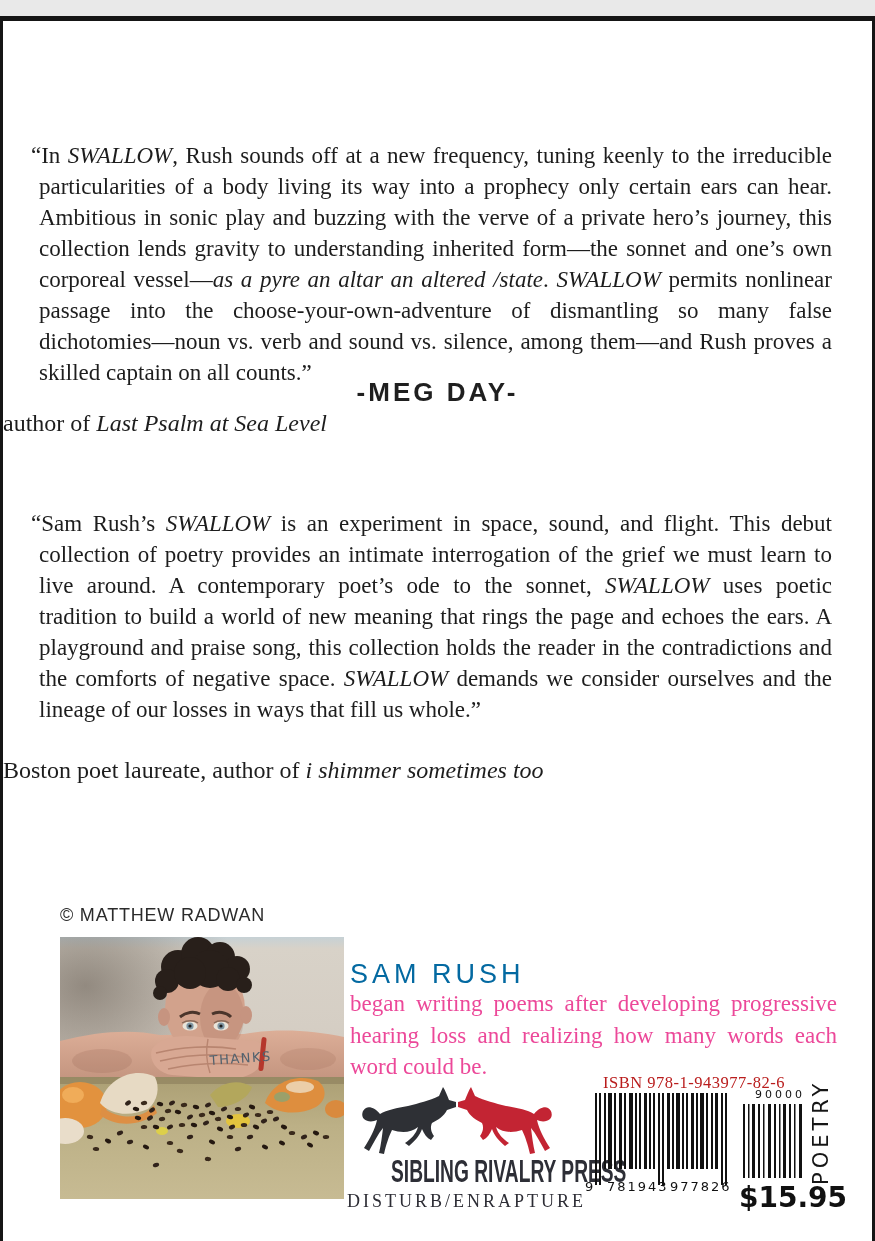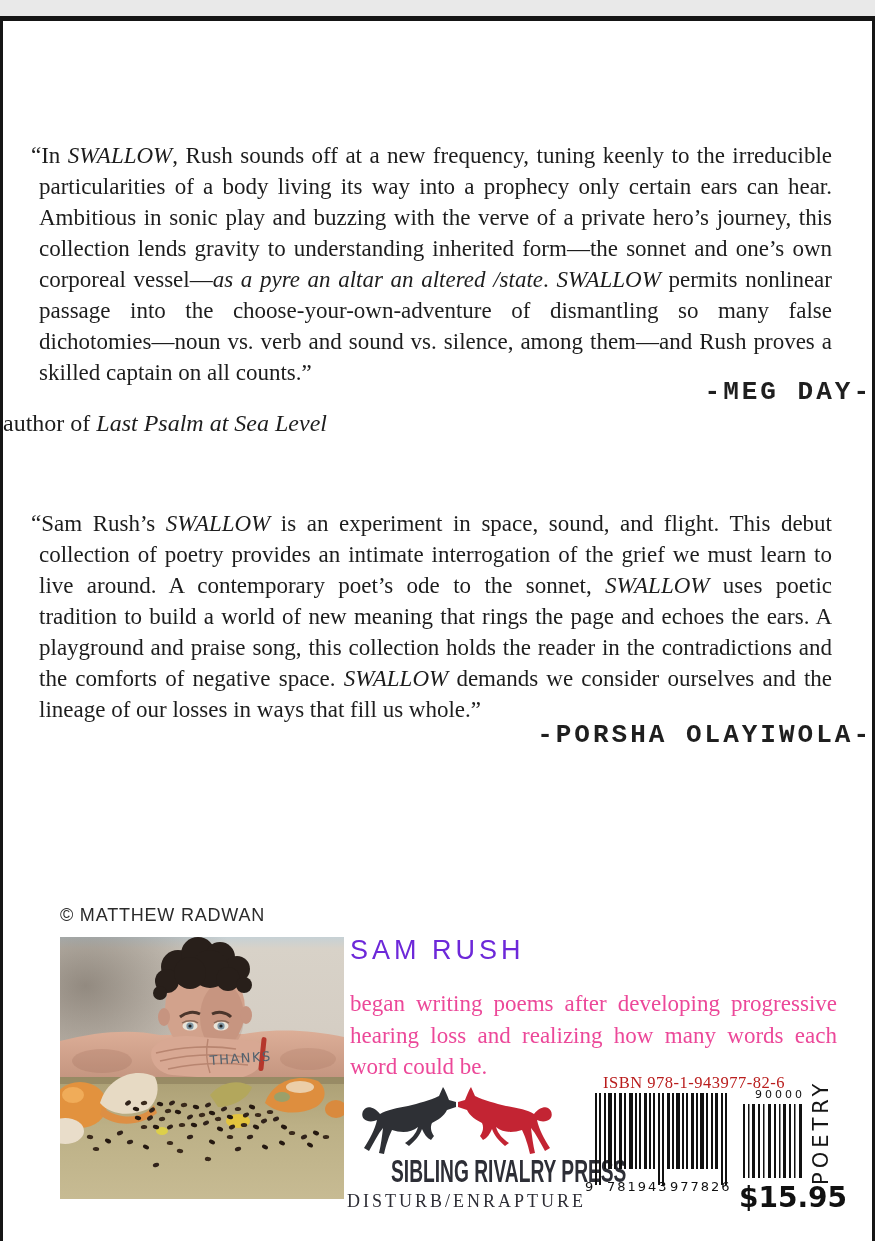--- a/index.html
+++ b/index.html
@@ -10,43 +10,43 @@
     font-family:"Liberation Serif",serif;color:#1c1c1c;overflow:hidden;
   }
   .quote{
     position:absolute;left:36px;right:40px;text-align:justify;
     font-size:23px;line-height:31px;text-indent:-8px;color:#1d1d1d;
   }
   .q1{top:96px;}
   .q2{top:464px;}
   .it{font-style:italic;}
   .attr{
-    position:absolute;left:0;right:0;text-align:right;
-    font-family:Liberation Mono, monospace;font-weight:600;
+    position:absolute;left:0;right:0;text-align:center;
+    font-family:Liberation Sans, sans-serif;font-weight:600;
     font-size:26px;letter-spacing:3px;color:#1f1f1f;
   }
   .attr1{top:356px;}
   .attr2{top:699px;}
   .attr-detail{
     position:absolute;left:0;right:0;text-align:left;
     font-size:24px;color:#1d1d1d;font-family:"Liberation Serif",serif;
   }
   .detail1{top:389px;}
   .detail2{top:736px;}
   .photo-credit{
     position:absolute;left:57px;top:884px;
     font-family:"Liberation Sans",sans-serif;font-size:18px;
     letter-spacing:.8px;color:#2b2b2b;
   }
   .photo{position:absolute;left:57px;top:916px;width:284px;height:262px;}
   .photo svg{display:block;width:100%;height:100%;}
   .bio-name{
-    position:absolute;left:347px;top:892px;
+    position:absolute;left:347px;top:916px;
     font-family:"Liberation Sans",sans-serif;font-weight:500;
-    font-size:27px;letter-spacing:4px;color:#6d28d9;
+    font-size:27px;letter-spacing:4px;color:#0369a1;
   }
   .bio-text{
     position:absolute;left:347px;top:944px;width:487px;
     text-align:justify;font-size:23px;line-height:31.5px;color:#ec4899;
   }
   .publisher{position:absolute;left:344px;top:1056px;width:220px;text-align:center;}
   .horses{width:198px;height:80px;margin:0 auto;display:block;}
   .pub-name{
     font-family:"Liberation Sans",sans-serif;font-weight:700;font-size:32px;
     color:#2d2e36;white-space:nowrap;transform:scaleX(.6);transform-origin:50% 50%;
@@ -84,21 +84,21 @@
 </head>
 <body>
 
 <div class="cover">
 
   <p class="quote q1"><span>“In </span><span class="it">SWALLOW</span><span>, Rush sounds off at a new frequency, tuning keenly to the irreducible particularities of a body living its way into a prophecy only certain ears can hear. Ambitious in sonic play and buzzing with the verve of a private hero’s journey, this collection lends gravity to understanding inherited form—the sonnet and one’s own corporeal vessel—</span><span class="it">as a pyre an altar an altered /state</span><span>. </span><span class="it">SWALLOW</span><span> permits nonlinear passage into the choose-your-own-adventure of dismantling so many false dichotomies—noun vs. verb and sound vs. silence, among them—and Rush proves a skilled captain on all counts.”</span></p>
   <div class="attr attr1">-MEG DAY-</div>
   <div class="attr-detail detail1"><span>author of </span><span class="it">Last Psalm at Sea Level</span></div>
 
   <p class="quote q2"><span>“Sam Rush’s </span><span class="it">SWALLOW</span><span> is an experiment in space, sound, and flight. This debut collection of poetry provides an intimate interrogation of the grief we must learn to live around. A contemporary poet’s ode to the sonnet, </span><span class="it">SWALLOW</span><span> uses poetic tradition to build a world of new meaning that rings the page and echoes the ears. A playground and praise song, this collection holds the reader in the contradictions and the comforts of negative space. </span><span class="it">SWALLOW</span><span> demands we consider ourselves and the lineage of our losses in ways that fill us whole.”</span></p>
-  <div class="attr attr2">-PORSHA OLAYIWOLA-</div>
+  <div class="attr-detail detail2"><span>Boston poet laureate, author of </span><span class="it">i shimmer sometimes too</span></div>
 
   <div class="photo-credit">© MATTHEW RADWAN</div>
 
   <div class="photo">
     <svg viewBox="0 0 284 262" preserveAspectRatio="none">
       <defs>
         <linearGradient id="wallG" x1="0" y1="0" x2="0" y2="1">
           <stop offset="0" stop-color="#c6d1d5"></stop>
           <stop offset=".08" stop-color="#d8d2c8"></stop>
           <stop offset=".6" stop-color="#d5cec4"></stop>

